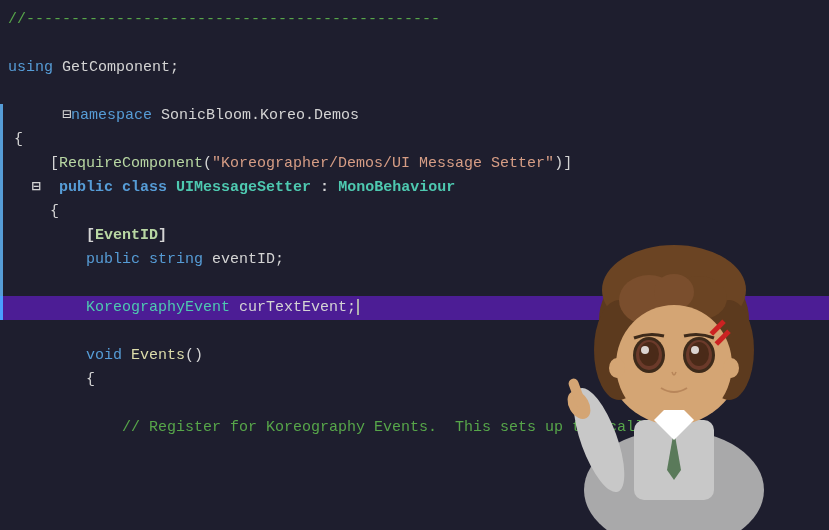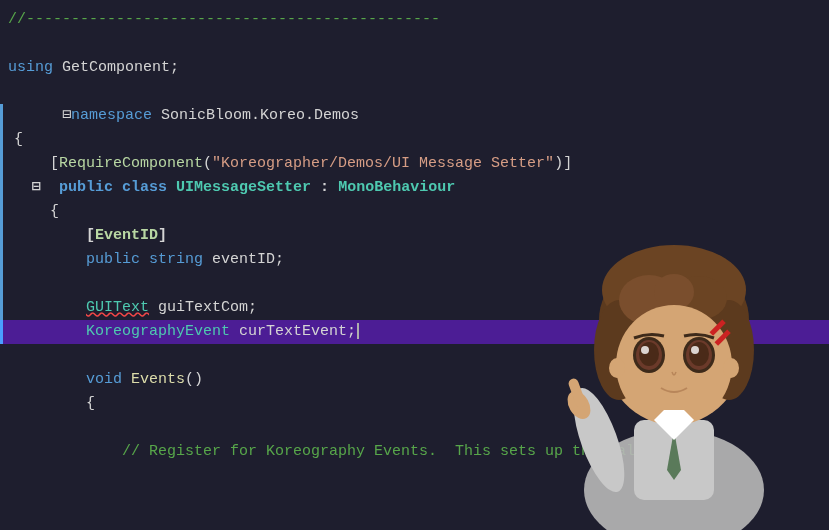--- a/index.html
+++ b/index.html
@@ -123,24 +123,20 @@
     <div class="line" style="position:relative;align-items:center;">
       <div style="position:absolute;left:0;top:0;width:3px;height:24px;background:#569cd6;"></div>
       <span class="line-content" style="padding-left:6px;"><span class="c-default">        </span><span class="c-keyword">public </span><span class="c-keyword">string </span><span class="c-default">eventID;</span></span>
     </div>
 
     <div class="line" style="position:relative;">
       <div style="position:absolute;left:0;top:0;width:3px;height:24px;background:#569cd6;"></div>
       <span class="line-content">&nbsp;</span>
     </div>
 
-    <div class="line" style="position:relative;">
-      <div style="position:absolute;left:0;top:0;width:3px;height:24px;background:#569cd6;"></div>
-      <span class="line-content" style="padding-left:6px;"><span class="c-default">        </span><span style="color:#4ec9b0;text-decoration:underline wavy #f44747;">GUIText</span><span class="c-default"> guiTextCom;</span></span>
-    </div>
 
     <div class="line highlighted" style="position:relative;background-color:#4c1d95;">
       <div style="position:absolute;left:0;top:0;width:3px;height:24px;background:#4a9eff;"></div>
       <span class="line-content" style="padding-left:6px;"><span class="c-default">        </span><span class="c-type">KoreographyEvent</span><span class="c-default"> curTextEvent;</span><span style="display:inline-block;width:2px;height:16px;background:#aeafad;vertical-align:middle;margin-left:1px;"></span></span>
     </div>
 
     <div class="line">
       <span class="line-content">&nbsp;</span>
     </div>
 

